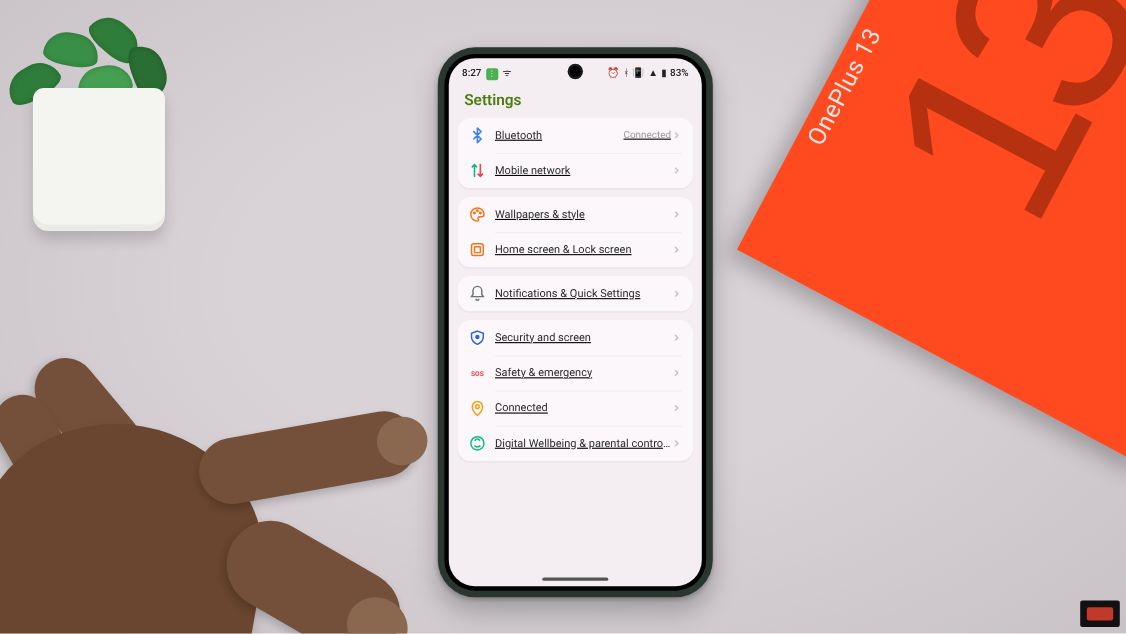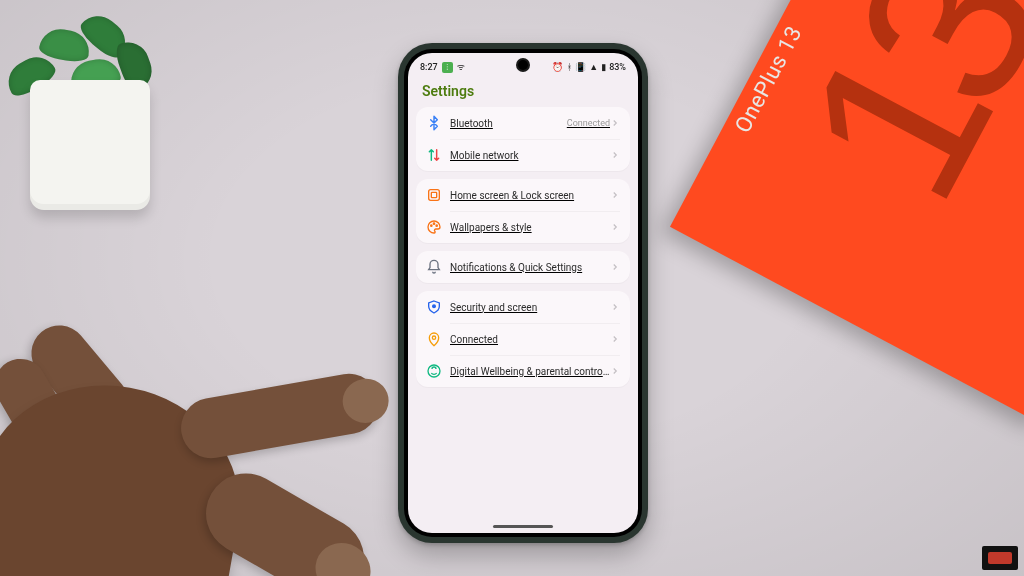--- a/index.html
+++ b/index.html
@@ -140,47 +140,47 @@
                 <svg viewBox="0 0 24 24" fill="none" stroke="currentColor" stroke-width="3">
                   <path d="M9 6l6 6-6 6"></path>
                 </svg>
               </span>
             </div>
           </div>
           <div class="group">
             <div class="row">
               <span class="ic">
                 <svg viewBox="0 0 24 24" fill="none" stroke="#f97316" stroke-width="2">
-                  <rect x="4" y="4" width="16" height="16" rx="3"></rect>
-                  <rect x="8" y="8" width="8" height="8" rx="1"></rect>
-                </svg>
-              </span>
-              <span class="label">Home screen &amp; Lock screen</span>
-              <span class="chev">
-                <svg viewBox="0 0 24 24" fill="none" stroke="currentColor" stroke-width="3">
-                  <path d="M9 6l6 6-6 6"></path>
-                </svg>
-              </span>
-            </div>
-            <div class="row">
-              <span class="ic">
-                <svg viewBox="0 0 24 24" fill="none" stroke="#f97316" stroke-width="2">
                   <path d="M12 3a9 9 0 100 18c2 0 2-2 1-3s0-3 2-3h3a3 3 0 003-3 9 9 0 00-9-9z"></path>
                   <circle cx="8" cy="10" r="1" fill="#f97316"></circle>
                   <circle cx="12" cy="7" r="1" fill="#f97316"></circle>
                   <circle cx="16" cy="10" r="1" fill="#f97316"></circle>
                 </svg>
               </span>
               <span class="label">Wallpapers &amp; style</span>
               <span class="chev">
                 <svg viewBox="0 0 24 24" fill="none" stroke="currentColor" stroke-width="3">
                   <path d="M9 6l6 6-6 6"></path>
                 </svg>
               </span>
             </div>
+            <div class="row">
+              <span class="ic">
+                <svg viewBox="0 0 24 24" fill="none" stroke="#f97316" stroke-width="2">
+                  <rect x="4" y="4" width="16" height="16" rx="3"></rect>
+                  <rect x="8" y="8" width="8" height="8" rx="1"></rect>
+                </svg>
+              </span>
+              <span class="label">Home screen &amp; Lock screen</span>
+              <span class="chev">
+                <svg viewBox="0 0 24 24" fill="none" stroke="currentColor" stroke-width="3">
+                  <path d="M9 6l6 6-6 6"></path>
+                </svg>
+              </span>
+            </div>
           </div>
           <div class="group">
             <div class="row">
               <span class="ic">
                 <svg viewBox="0 0 24 24" fill="none" stroke="#6b7280" stroke-width="2">
                   <path d="M6 8a6 6 0 1112 0v5l2 3H4l2-3V8z"></path>
                   <path d="M10 19a2 2 0 004 0"></path>
                 </svg>
               </span>
               <span class="label">Notifications &amp; Quick Settings</span>
@@ -193,20 +193,33 @@
           </div>
           <div class="group">
             <div class="row">
               <span class="ic">
                 <svg viewBox="0 0 24 24" fill="none" stroke="#2563eb" stroke-width="2">
                   <path d="M12 3l8 3v5c0 5-3.5 8-8 10-4.5-2-8-5-8-10V6l8-3z"></path>
                   <circle cx="12" cy="11" r="2" fill="#2563eb"></circle>
                 </svg>
               </span>
               <span class="label">Security and screen</span>
+              <span class="chev">
+                <svg viewBox="0 0 24 24" fill="none" stroke="currentColor" stroke-width="3">
+                  <path d="M9 6l6 6-6 6"></path>
+                </svg>
+              </span>
+            </div>
+            <div class="row">
+              <span class="ic">
+                <svg viewBox="0 0 24 24">
+                  <text x="12" y="16" text-anchor="middle" font-size="9" font-weight="700" fill="#ef4444">SOS</text>
+                </svg>
+              </span>
+              <span class="label">Safety &amp; emergency</span>
               <span class="chev">
                 <svg viewBox="0 0 24 24" fill="none" stroke="currentColor" stroke-width="3">
                   <path d="M9 6l6 6-6 6"></path>
                 </svg>
               </span>
             </div>
             <div class="row">
               <span class="ic">
                 <svg viewBox="0 0 24 24" fill="none" stroke="#f59e0b" stroke-width="2">
                   <path d="M12 22s7-6 7-12a7 7 0 10-14 0c0 6 7 12 7 12z"></path>

